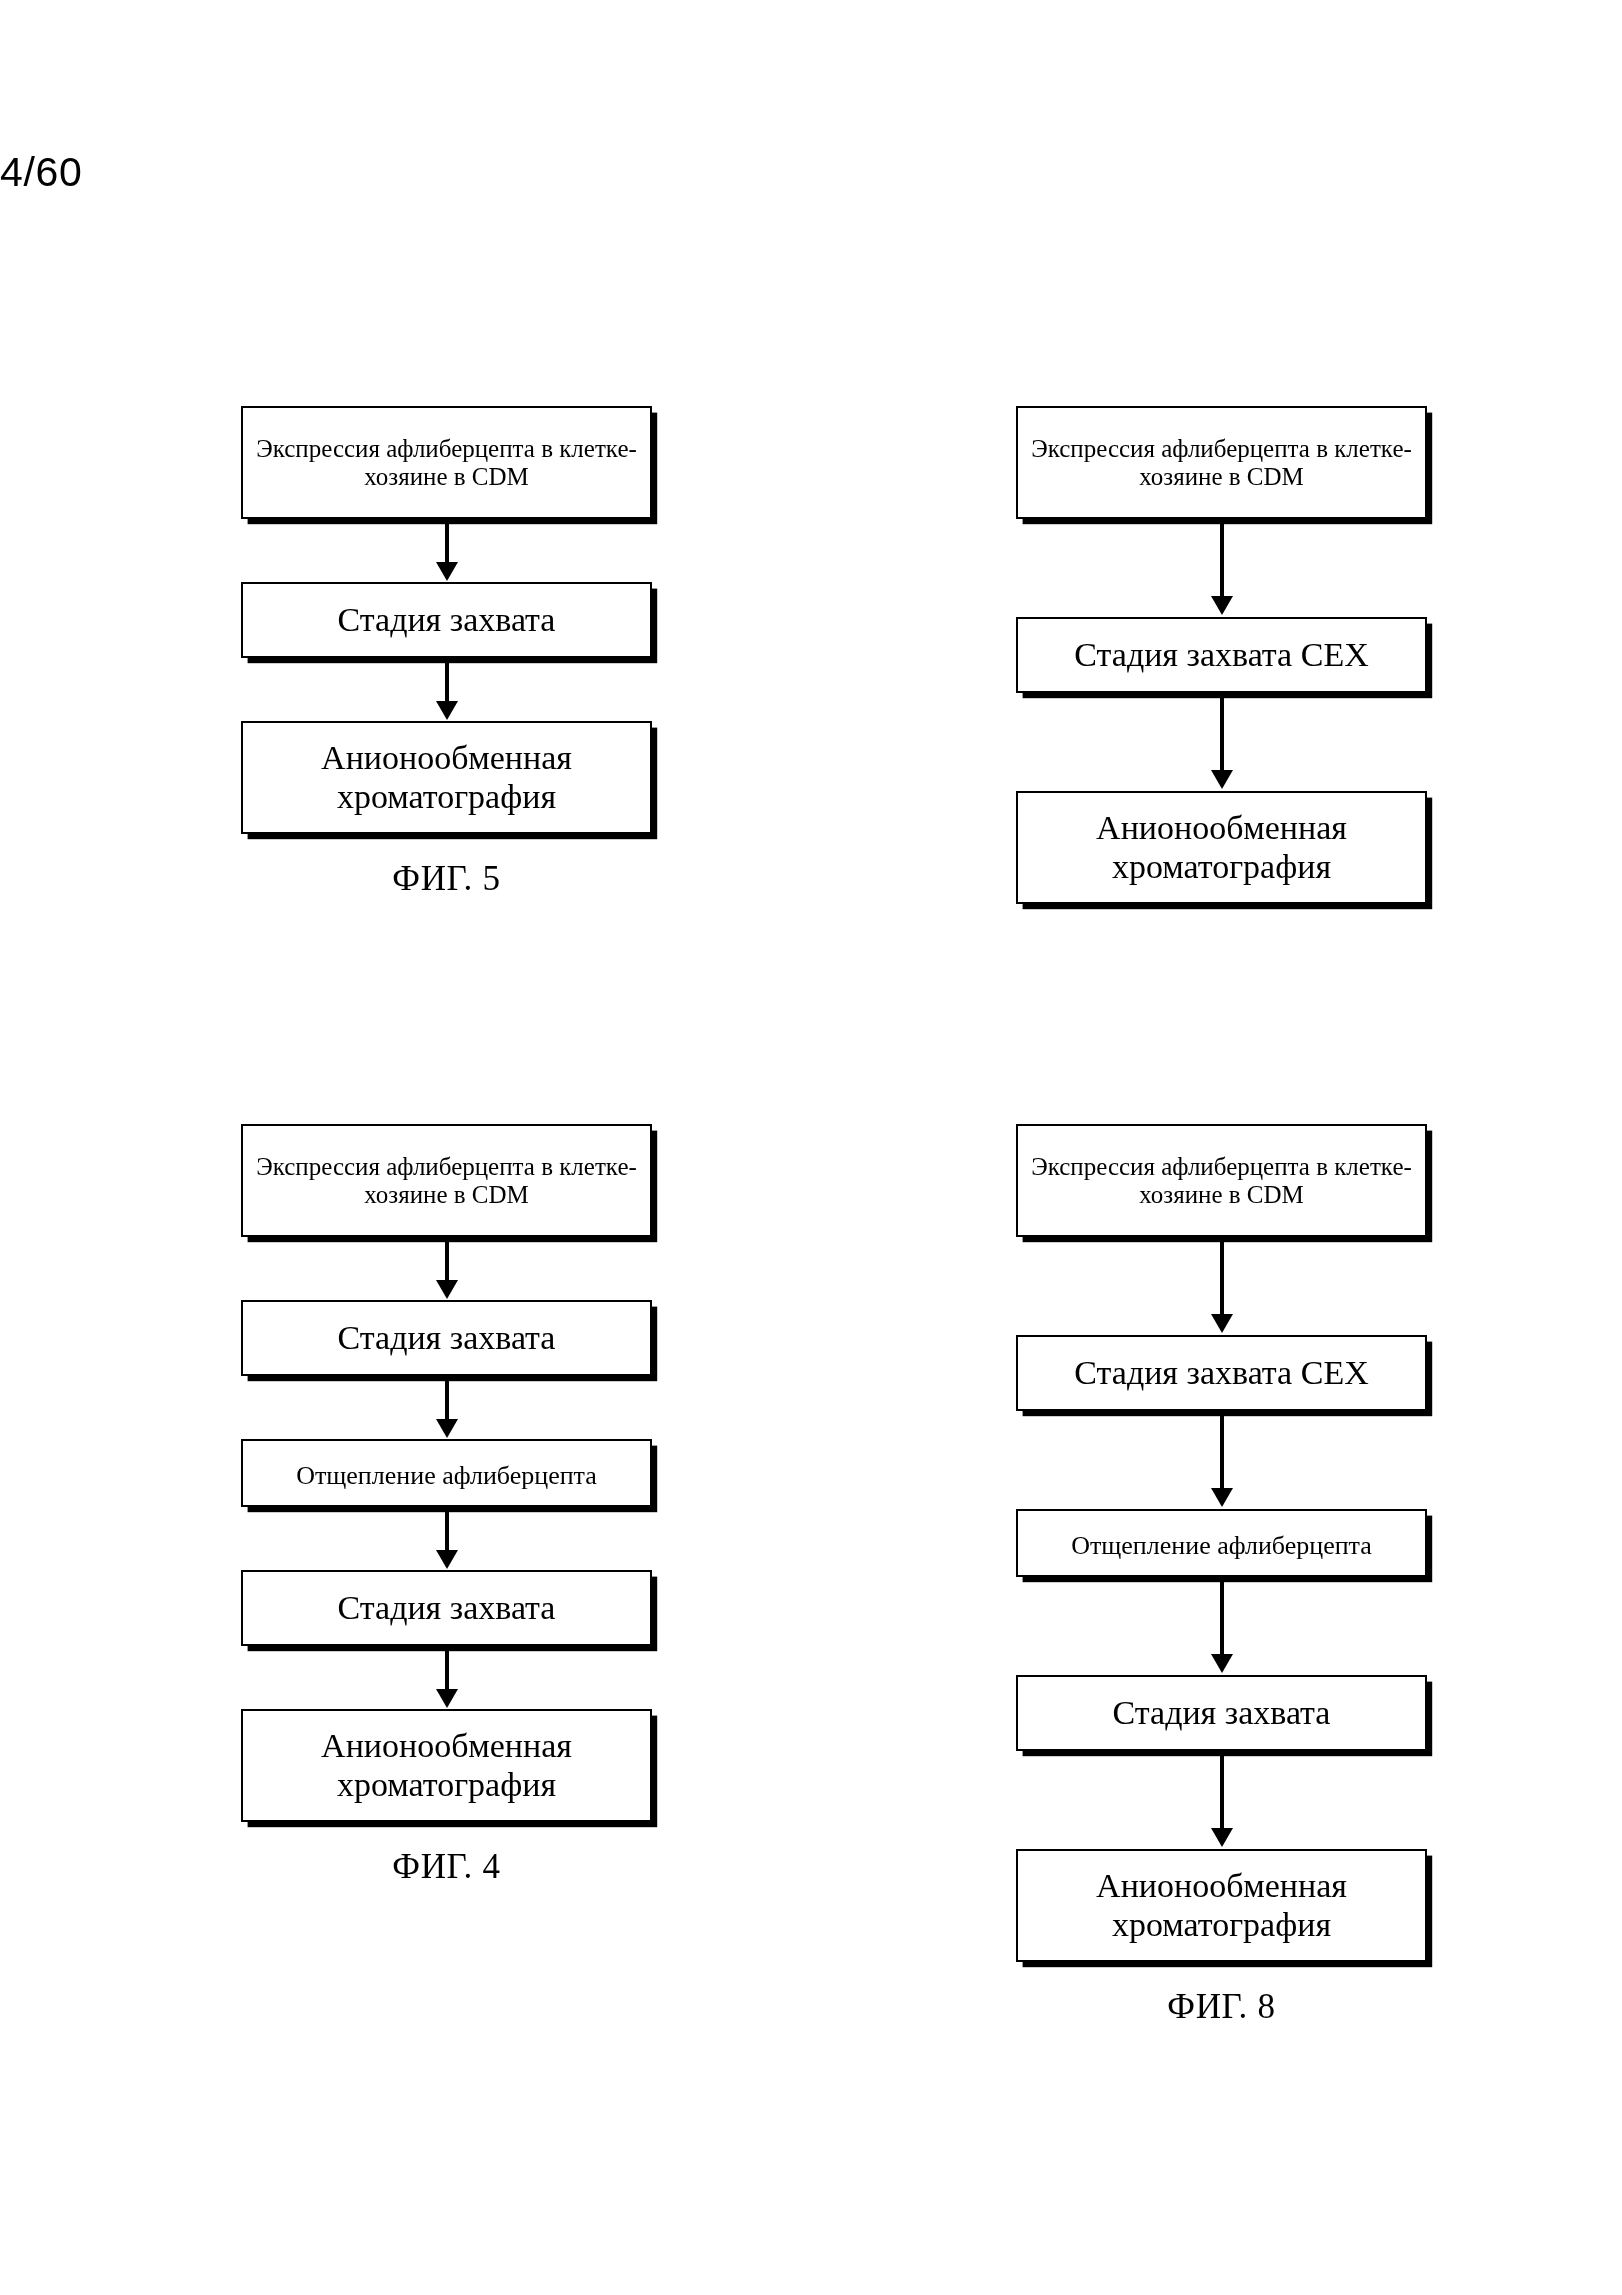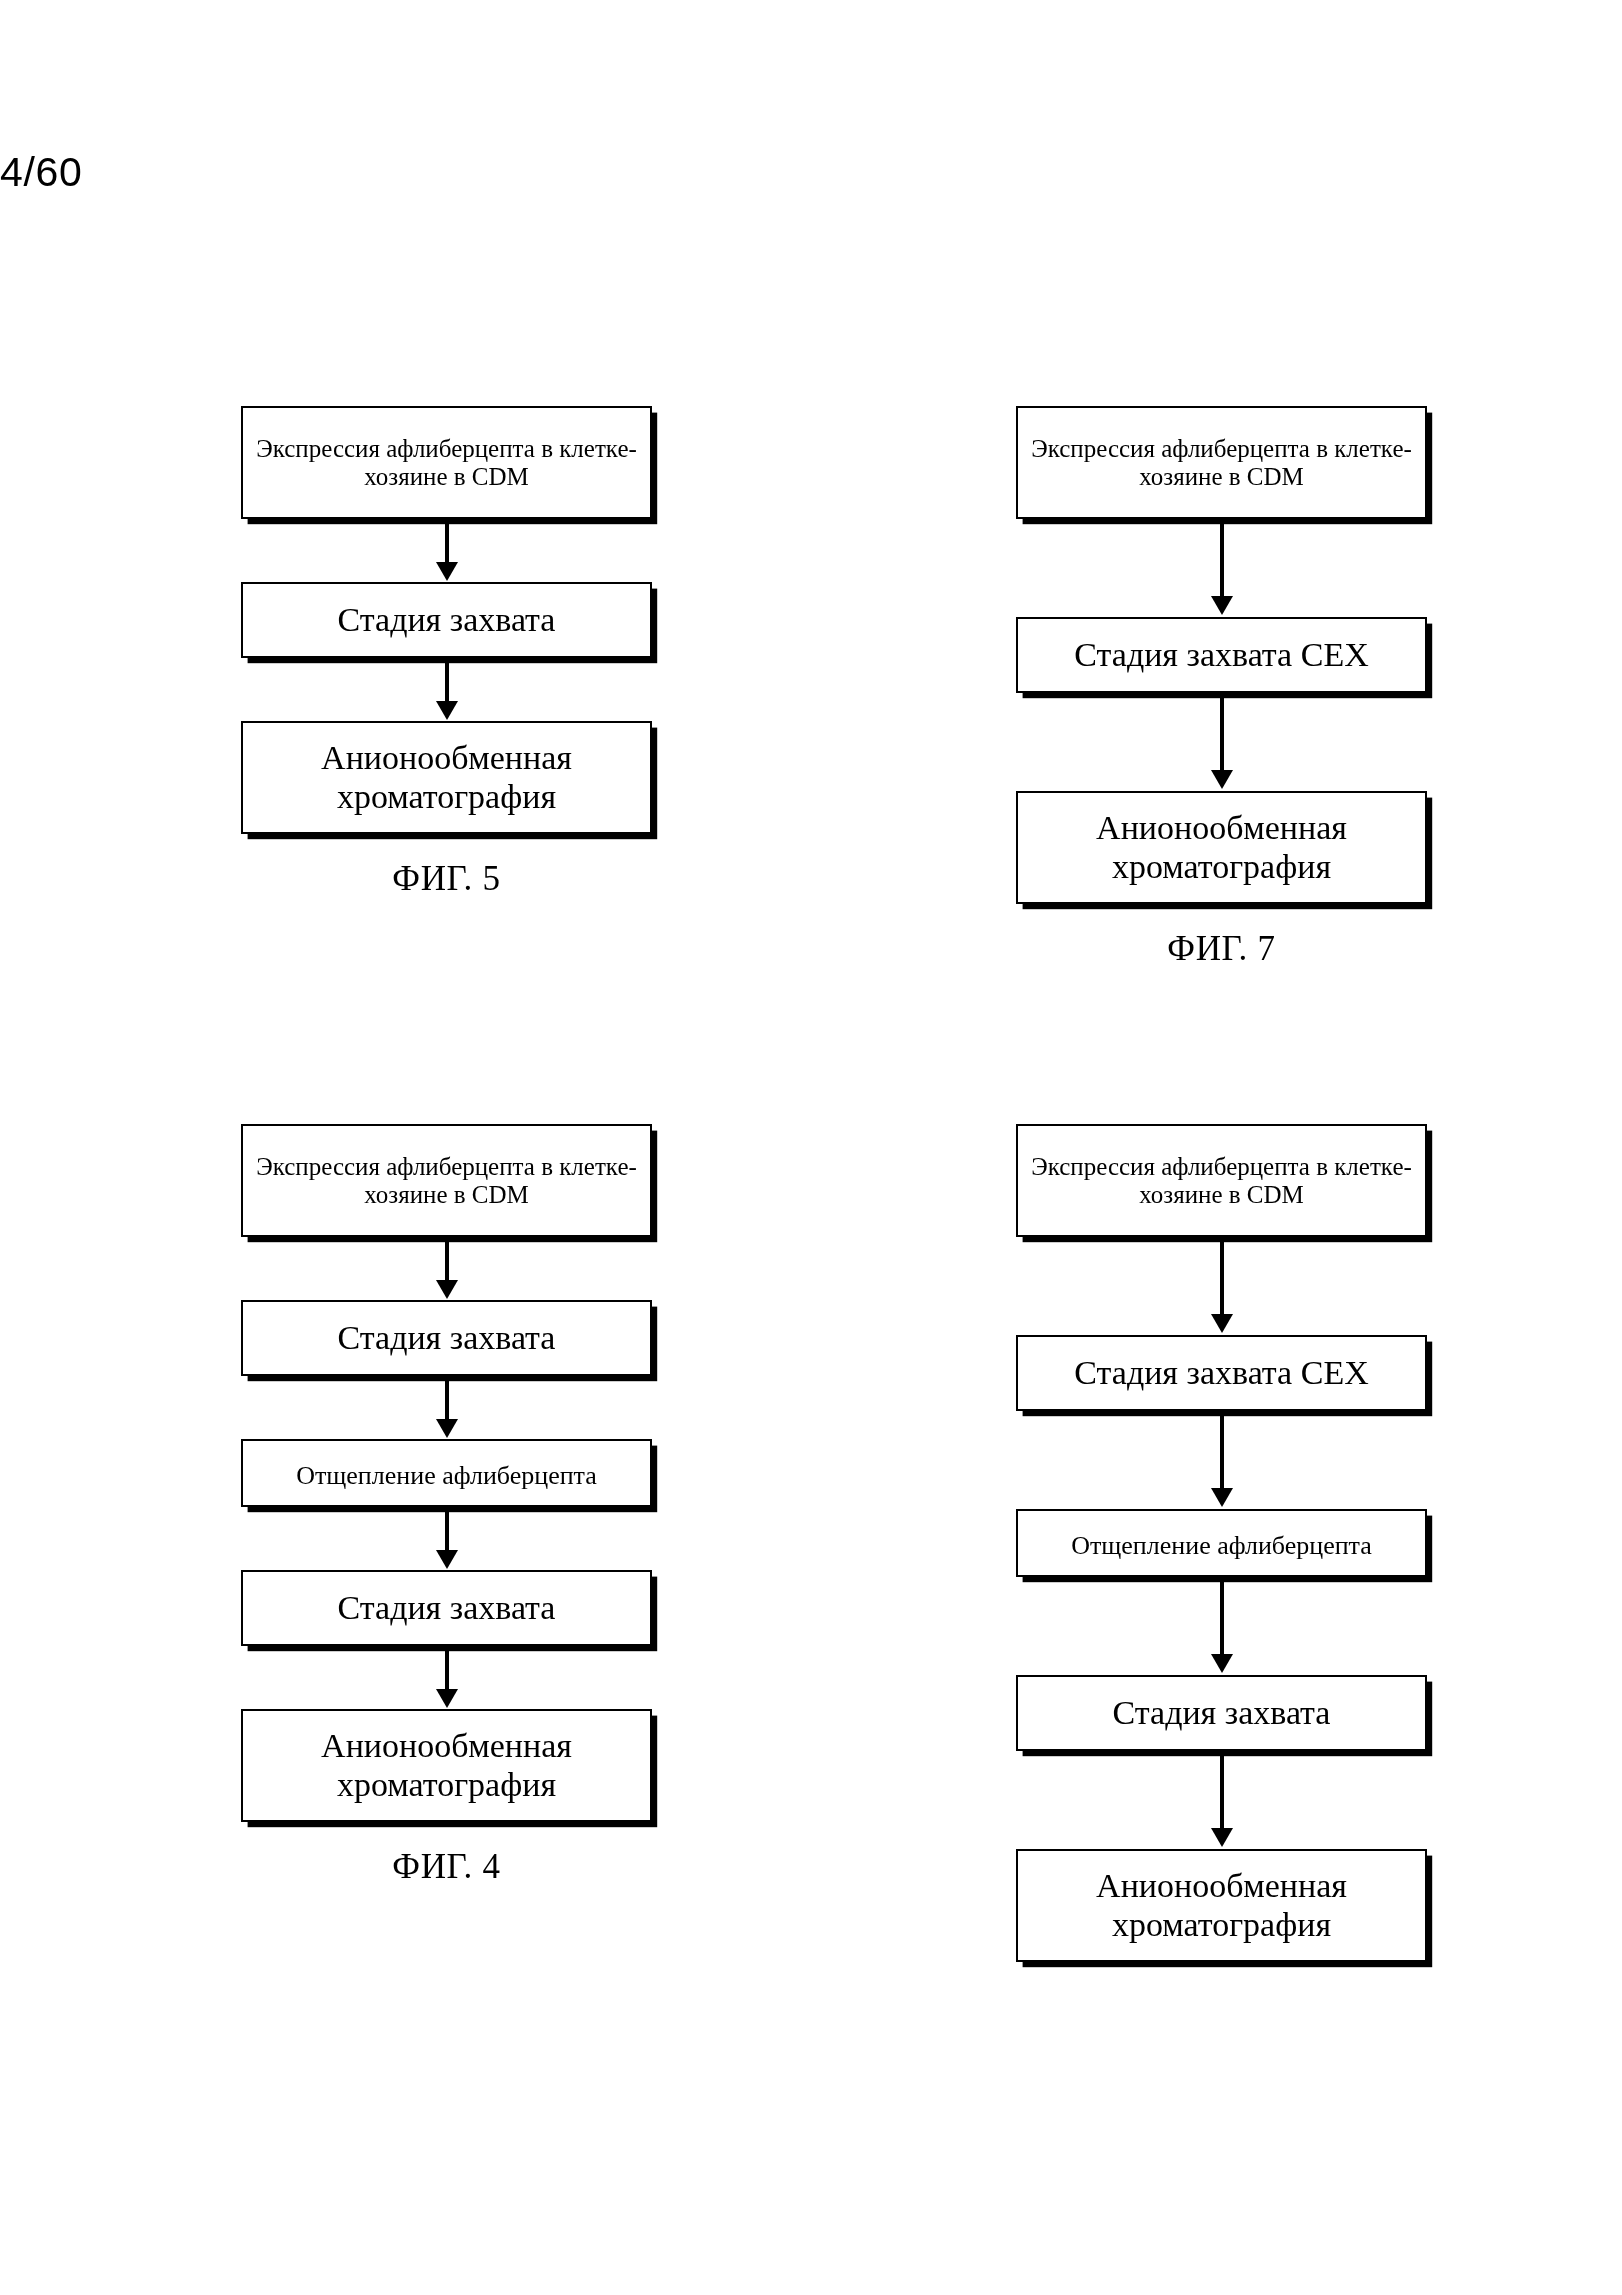--- a/index.html
+++ b/index.html
@@ -154,21 +154,20 @@
         <span class="label f-large">Стадия захвата CEX</span>
       </div>
       <div class="arrow long-gap">
         <span class="shaft"></span>
         <span class="head"></span>
       </div>
       <div class="node tall">
         <span class="label f-large">Анионообменная хроматография</span>
       </div>
     </div>
-  <div class="caption">ФИГ. 7</div>
 </div>
 
 <div class="figure" id="fig6">
   <div class="flow">
       <div class="node tall">
         <span class="label f-small">Экспрессия афлиберцепта в клетке-хозяине в CDM</span>
       </div>
       <div class="arrow ">
         <span class="shaft"></span>
         <span class="head"></span>
@@ -228,14 +227,15 @@
         <span class="label f-large">Стадия захвата</span>
       </div>
       <div class="arrow long-gap">
         <span class="shaft"></span>
         <span class="head"></span>
       </div>
       <div class="node tall">
         <span class="label f-large">Анионообменная хроматография</span>
       </div>
     </div>
+  <div class="caption">ФИГ. 8</div>
 </div>
 
 
 </body></html>

